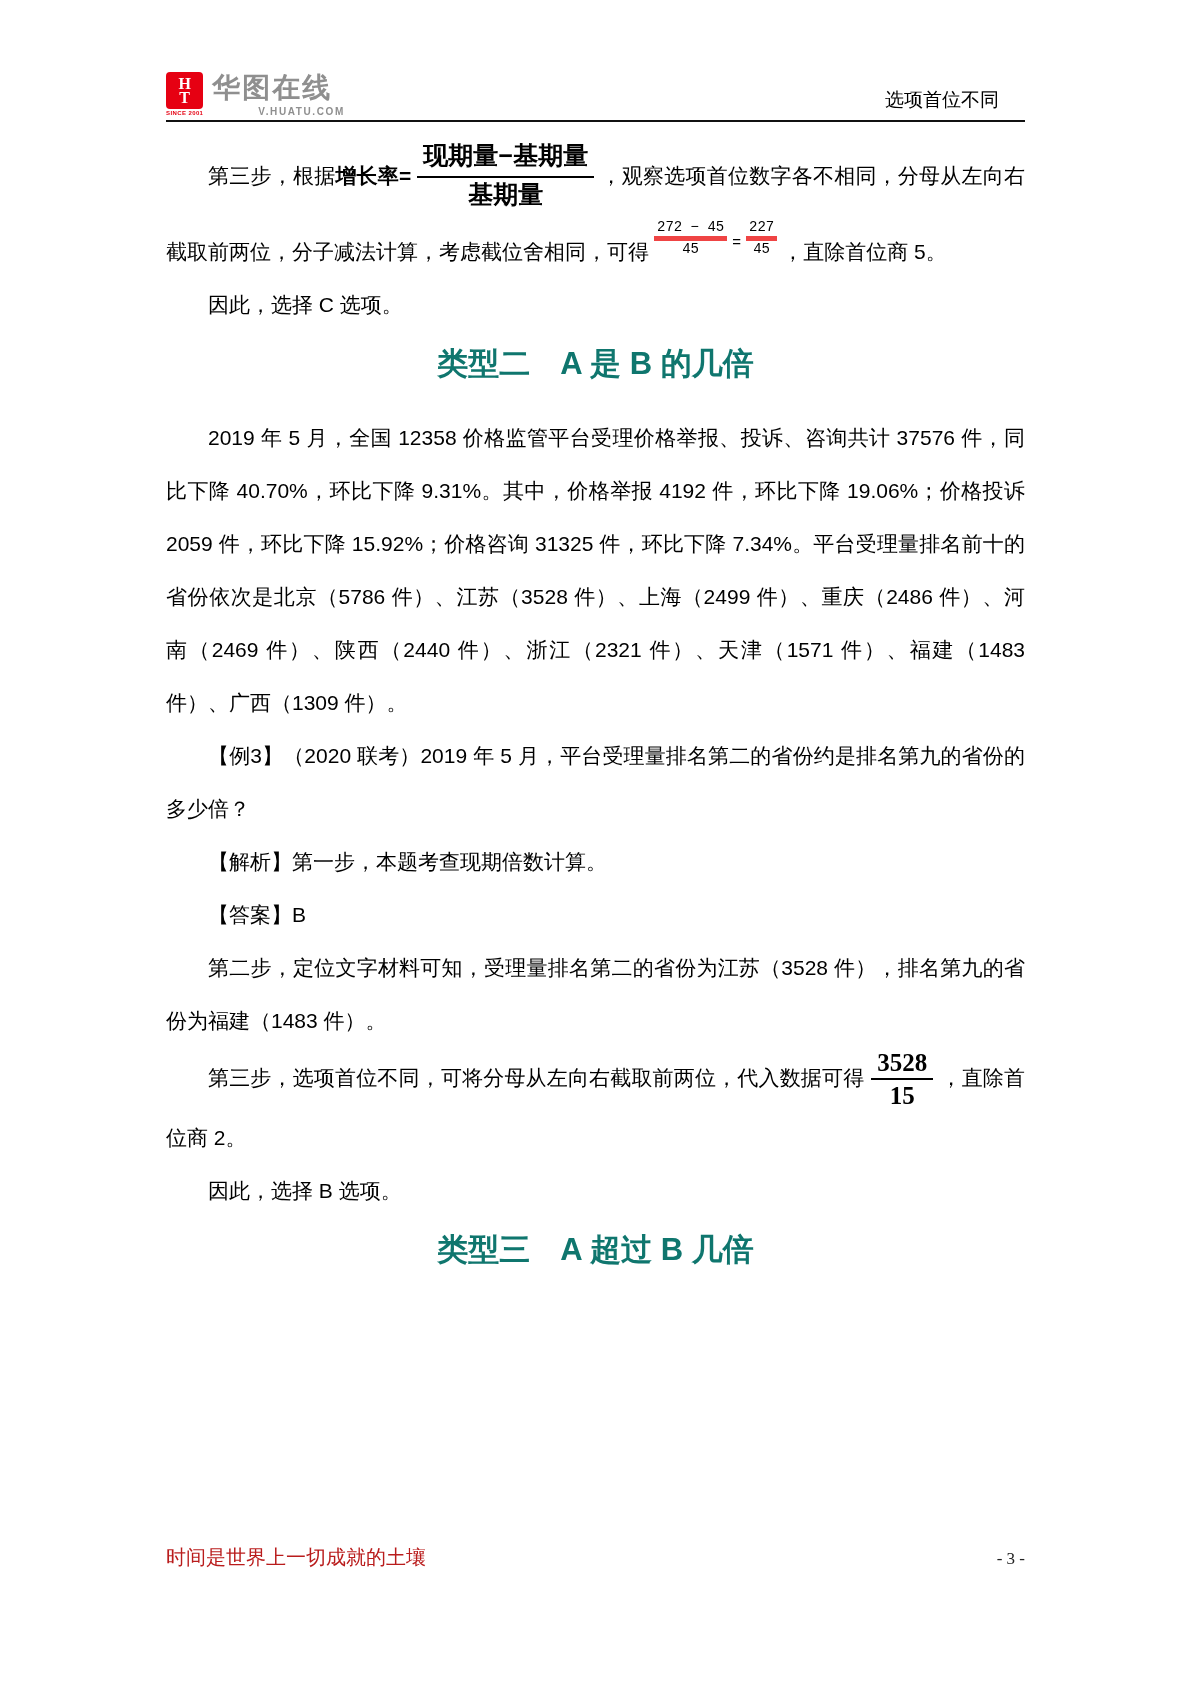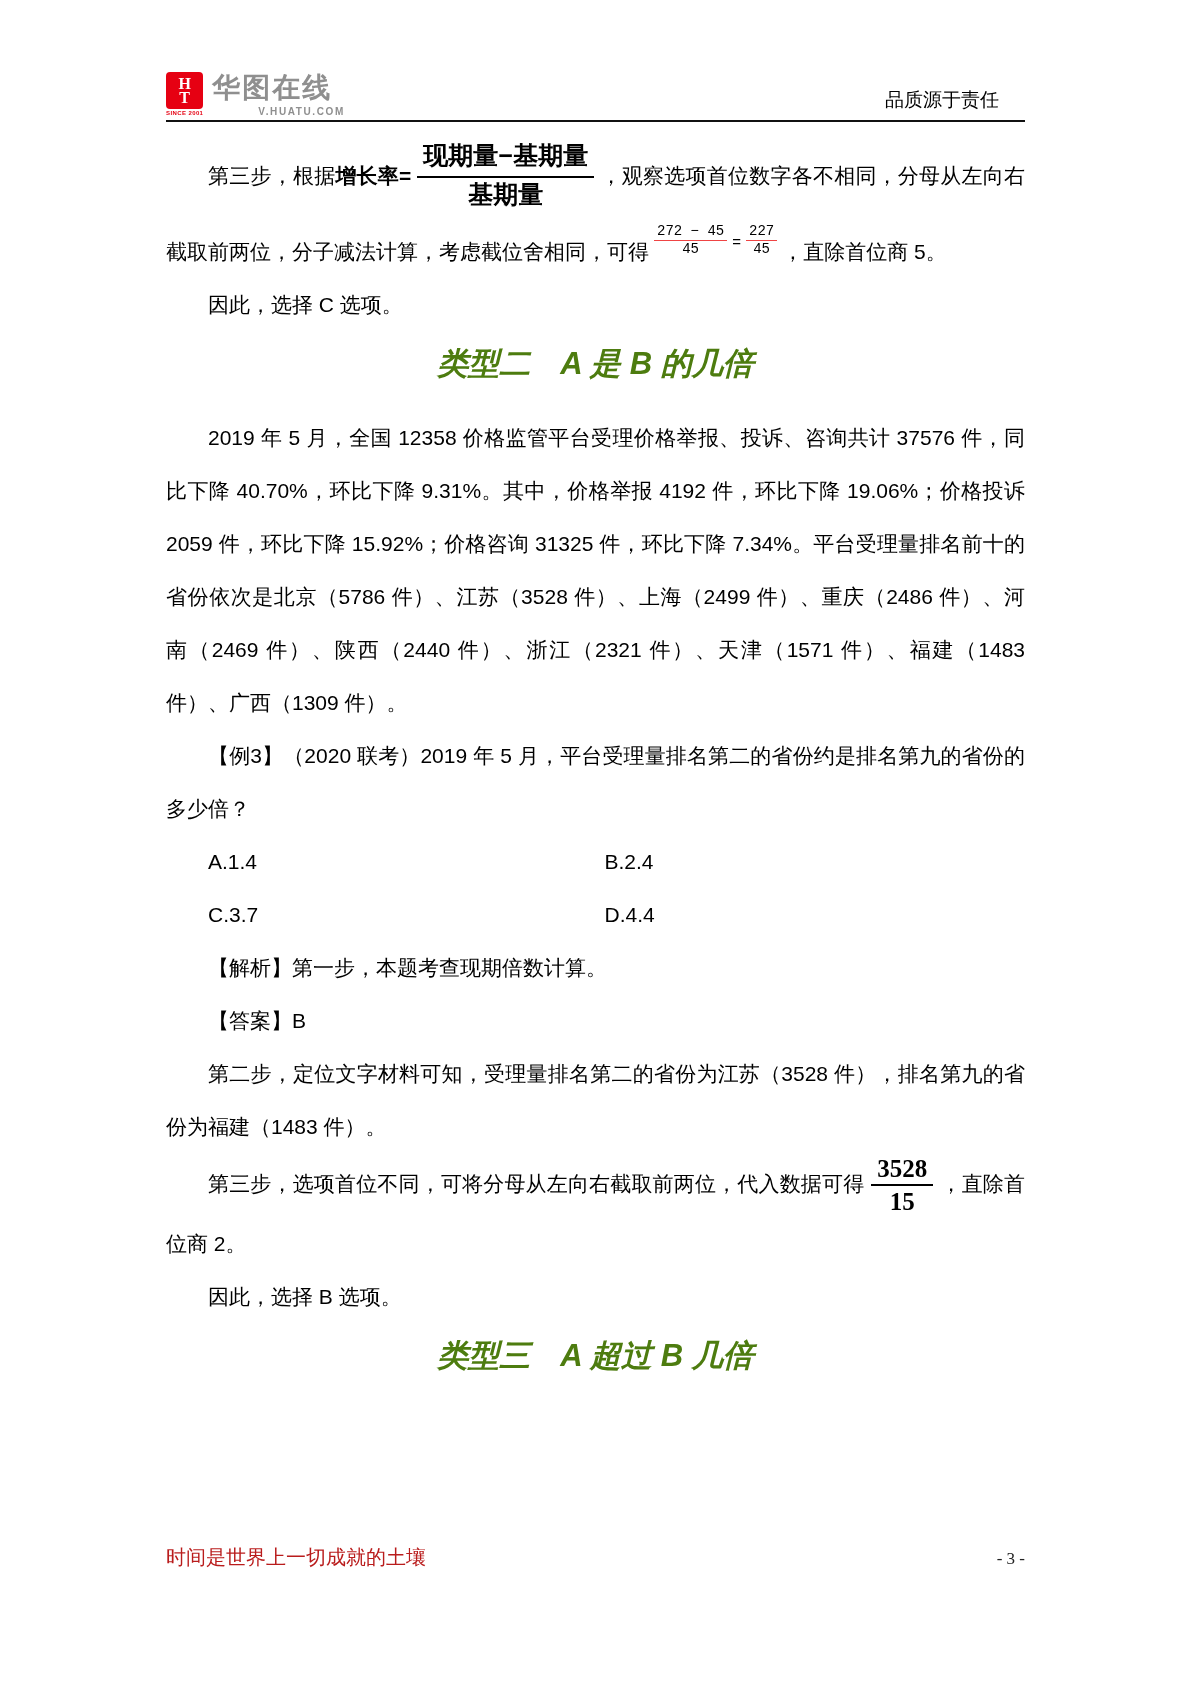--- a/index.html
+++ b/index.html
@@ -41,31 +41,30 @@
     font-size:21px; line-height:53px; text-align:justify;
   }
   .para { text-indent:2em; }
 
   
   .frac { display:inline-block; vertical-align:middle; text-align:center; text-indent:0;font-family:Liberation Mono, monospace; }
   .frac .num { display:block; border-bottom:2px solid #000; padding:0 6px; }
   .frac .den { display:block; }
   .frac-big   { font-weight:bold; font-size:25px; line-height:37px; margin:0 6px; }
   .frac-small { font-size:14px; line-height:17px; margin:0 5px; vertical-align:6px; }
-  .frac-small .num { border-bottom:1px solid #ef4444; padding:0 3px; }
+  .frac-small .num { border-bottom:5px solid #ef4444; padding:0 3px; }
   .frac-eq-small { font-size:15px; vertical-align:12px; }
   .frac-serif { font-family:"Liberation Serif","DejaVu Serif",serif; font-weight:bold; font-size:25px; line-height:31px; margin:0 7px; }
 
   
   .section-heading {
     text-align:center; text-indent:0;
     font-weight:bold; font-size:31px; line-height:42px;
-    color:#4d7c0f;
+    color:#0f766e;
     margin:12px 0 26px;
-    font-style:italic;
   }
   .section-heading .sh-label { margin-right:30px; }
 
   
   .options { display:grid; grid-template-columns:1fr 1fr; text-indent:0; }
   .opt { line-height:53px; }
   .opt.left { padding-left:2em; }
   .opt.right { padding-left:9px; }
 
   
@@ -89,45 +88,39 @@
           <span>H</span>
           <span>T</span>
         </div>
         <div class="logo-since">SINCE 2001</div>
       </div>
       <div class="logo-textcol">
         <div class="brand">华图在线</div>
         <div class="site">V.HUATU.COM</div>
       </div>
     </div>
-    <div class="slogan">品质源于责任</div>
+    <div class="slogan">选项首位不同</div>
   </div>
 
   <div class="main">
 
     <p class="para">
       <span>第三步，根据</span><b>增长率</b><b>=</b><span class="frac frac-big"><span class="num">现期量−基期量</span><span class="den">基期量</span></span><span>，观察选项首位数字各不相同，分母从左向右截取前两位，分子减法计算，考虑截位舍相同，可得</span><span class="frac frac-small"><span class="num">272 − 45</span><span class="den">45</span></span><span class="frac-eq-small">=</span><span class="frac frac-small"><span class="num">227</span><span class="den">45</span></span><span>，直除首位商 5。</span>
     </p>
 
     <p class="para">因此，选择 C 选项。</p>
 
     <h2 class="section-heading">
       <span class="sh-label">类型二</span><span>A 是 B 的几倍</span>
     </h2>
 
     <p class="para">2019 年 5 月，全国 12358 价格监管平台受理价格举报、投诉、咨询共计 37576 件，同比下降 40.70%，环比下降 9.31%。其中，价格举报 4192 件，环比下降 19.06%；价格投诉 2059 件，环比下降 15.92%；价格咨询 31325 件，环比下降 7.34%。平台受理量排名前十的省份依次是北京（5786 件）、江苏（3528 件）、上海（2499 件）、重庆（2486 件）、河南（2469 件）、陕西（2440 件）、浙江（2321 件）、天津（1571 件）、福建（1483 件）、广西（1309 件）。</p>
 
     <p class="para">【例3】（2020 联考）2019 年 5 月，平台受理量排名第二的省份约是排名第九的省份的多少倍？</p>
 
-    <div class="options">
-      <div class="opt left">A.1.4</div>
-      <div class="opt right">B.2.4</div>
-      <div class="opt left">C.3.7</div>
-      <div class="opt right">D.4.4</div>
-    </div>
 
     <p class="para">【解析】第一步，本题考查现期倍数计算。</p>
 
     <p class="para">【答案】B</p>
 
     <p class="para">第二步，定位文字材料可知，受理量排名第二的省份为江苏（3528 件），排名第九的省份为福建（1483 件）。</p>
 
     <p class="para">
       <span>第三步，选项首位不同，可将分母从左向右截取前两位，代入数据可得</span><span class="frac frac-serif"><span class="num">3528</span><span class="den">15</span></span><span>，直除首位商 2。</span>
     </p>

